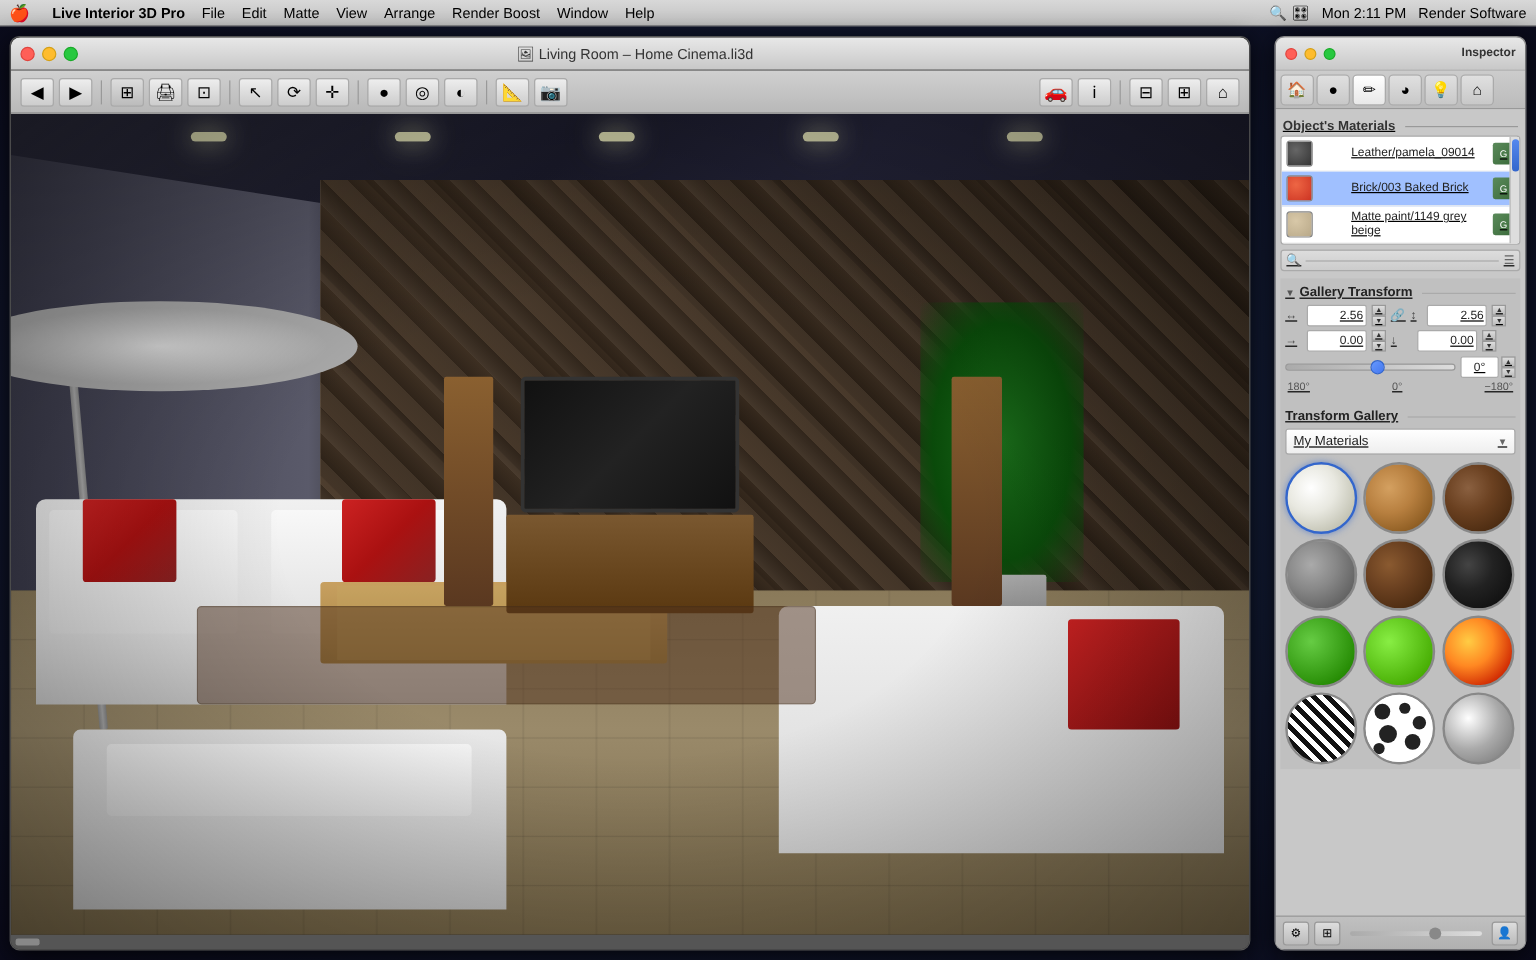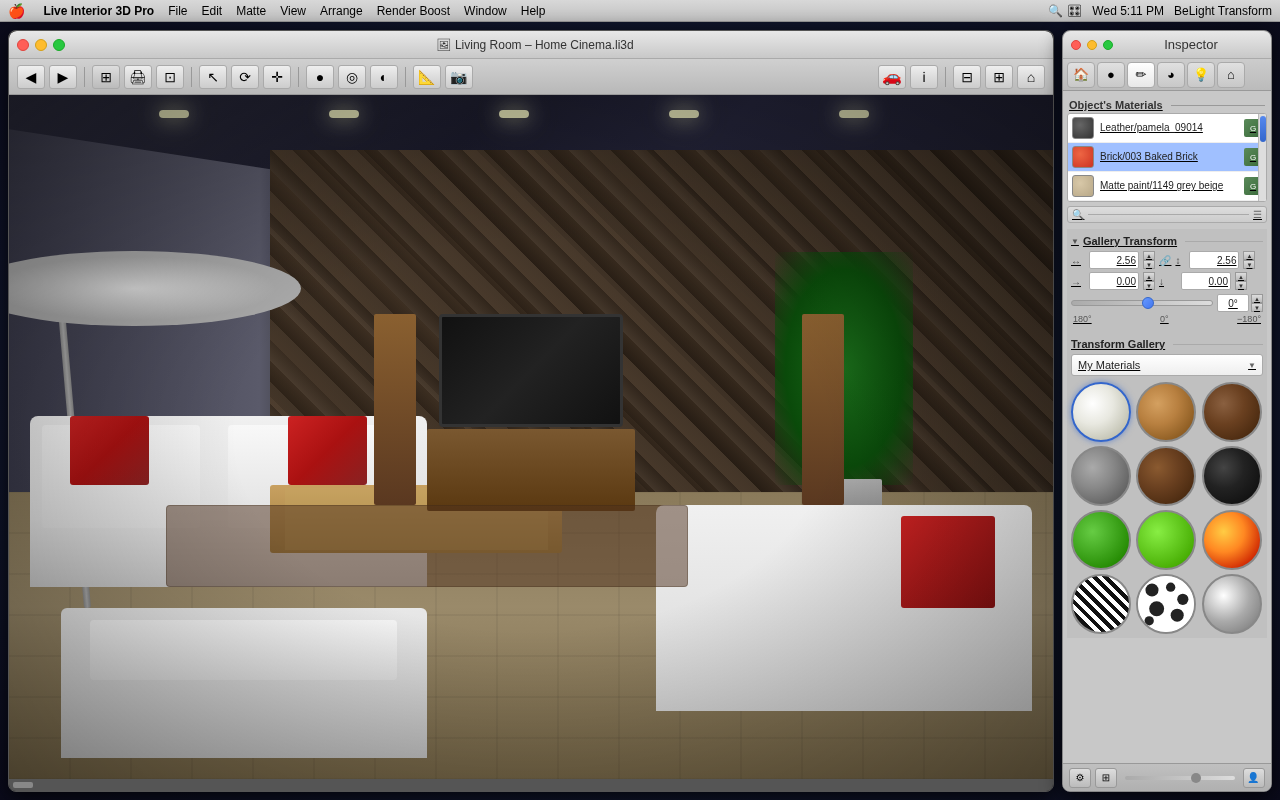--- a/index.html
+++ b/index.html
@@ -39,21 +39,21 @@
       align-items: center;
       gap: 10px;
       font-size: 12px;
     }
 
     
     .main-area {
       display: flex;
       height: 778px;
       padding: 8px;
-      gap: 8px;
+      gap: 20px;
     }
 
     
     .left-window {
       flex: 1;
       background: #2a2a2a;
       border-radius: 8px;
       border: 1px solid #555;
       display: flex;
       flex-direction: column;
@@ -333,23 +333,23 @@
       background: linear-gradient(to bottom, #e8e8e8, #c8c8c8);
       display: flex;
       align-items: center;
       padding: 0 8px;
       gap: 6px;
       border-bottom: 1px solid #aaa;
       border-radius: 8px 8px 0 0;
     }
     .inspector-title {
       flex: 1;
-      text-align: center;
-      font-size: 13px;
-      font-weight: 400;
+      text-align: right;
+      font-size: 10px;
+      font-weight: 700;
       color: #333;
     }
 
     .inspector-tabs {
       height: 32px;
       background: linear-gradient(to bottom, #ccc, #bbb);
       display: flex;
       align-items: center;
       padding: 0 4px;
       gap: 2px;
@@ -416,20 +416,21 @@
       width: 22px; height: 22px;
       border-radius: 3px;
       border: 1px solid #888;
       flex-shrink: 0;
     }
     .material-name {
       font-size: 10px;
       color: #222;
       flex: 1;
       line-height: 1.2;
+      margin-left: 26px;
     }
     .material-icon {
       width: 18px; height: 18px;
       background: linear-gradient(135deg, #5a8a5a, #3a6a3a);
       border-radius: 2px;
       display: flex;
       align-items: center;
       justify-content: center;
       color: #fff;
       font-size: 8px;
@@ -720,22 +721,22 @@
   <span class="menubar-item">File</span>
   <span class="menubar-item">Edit</span>
   <span class="menubar-item">Matte</span>
   <span class="menubar-item">View</span>
   <span class="menubar-item">Arrange</span>
   <span class="menubar-item">Render Boost</span>
   <span class="menubar-item">Window</span>
   <span class="menubar-item">Help</span>
   <div class="menubar-right">
     <span>🔍 🎛</span>
-    <span>Wed 5:11 PM</span>
-    <span>BeLight Transform</span>
+    <span>Mon 2:11 PM</span>
+    <span>Render Software</span>
   </div>
 </div>
 
 <div class="main-area">
 
   <div class="left-window">
 
     <div class="window-titlebar">
       <div class="traffic-light tl-close"></div>
       <div class="traffic-light tl-minimize"></div>

